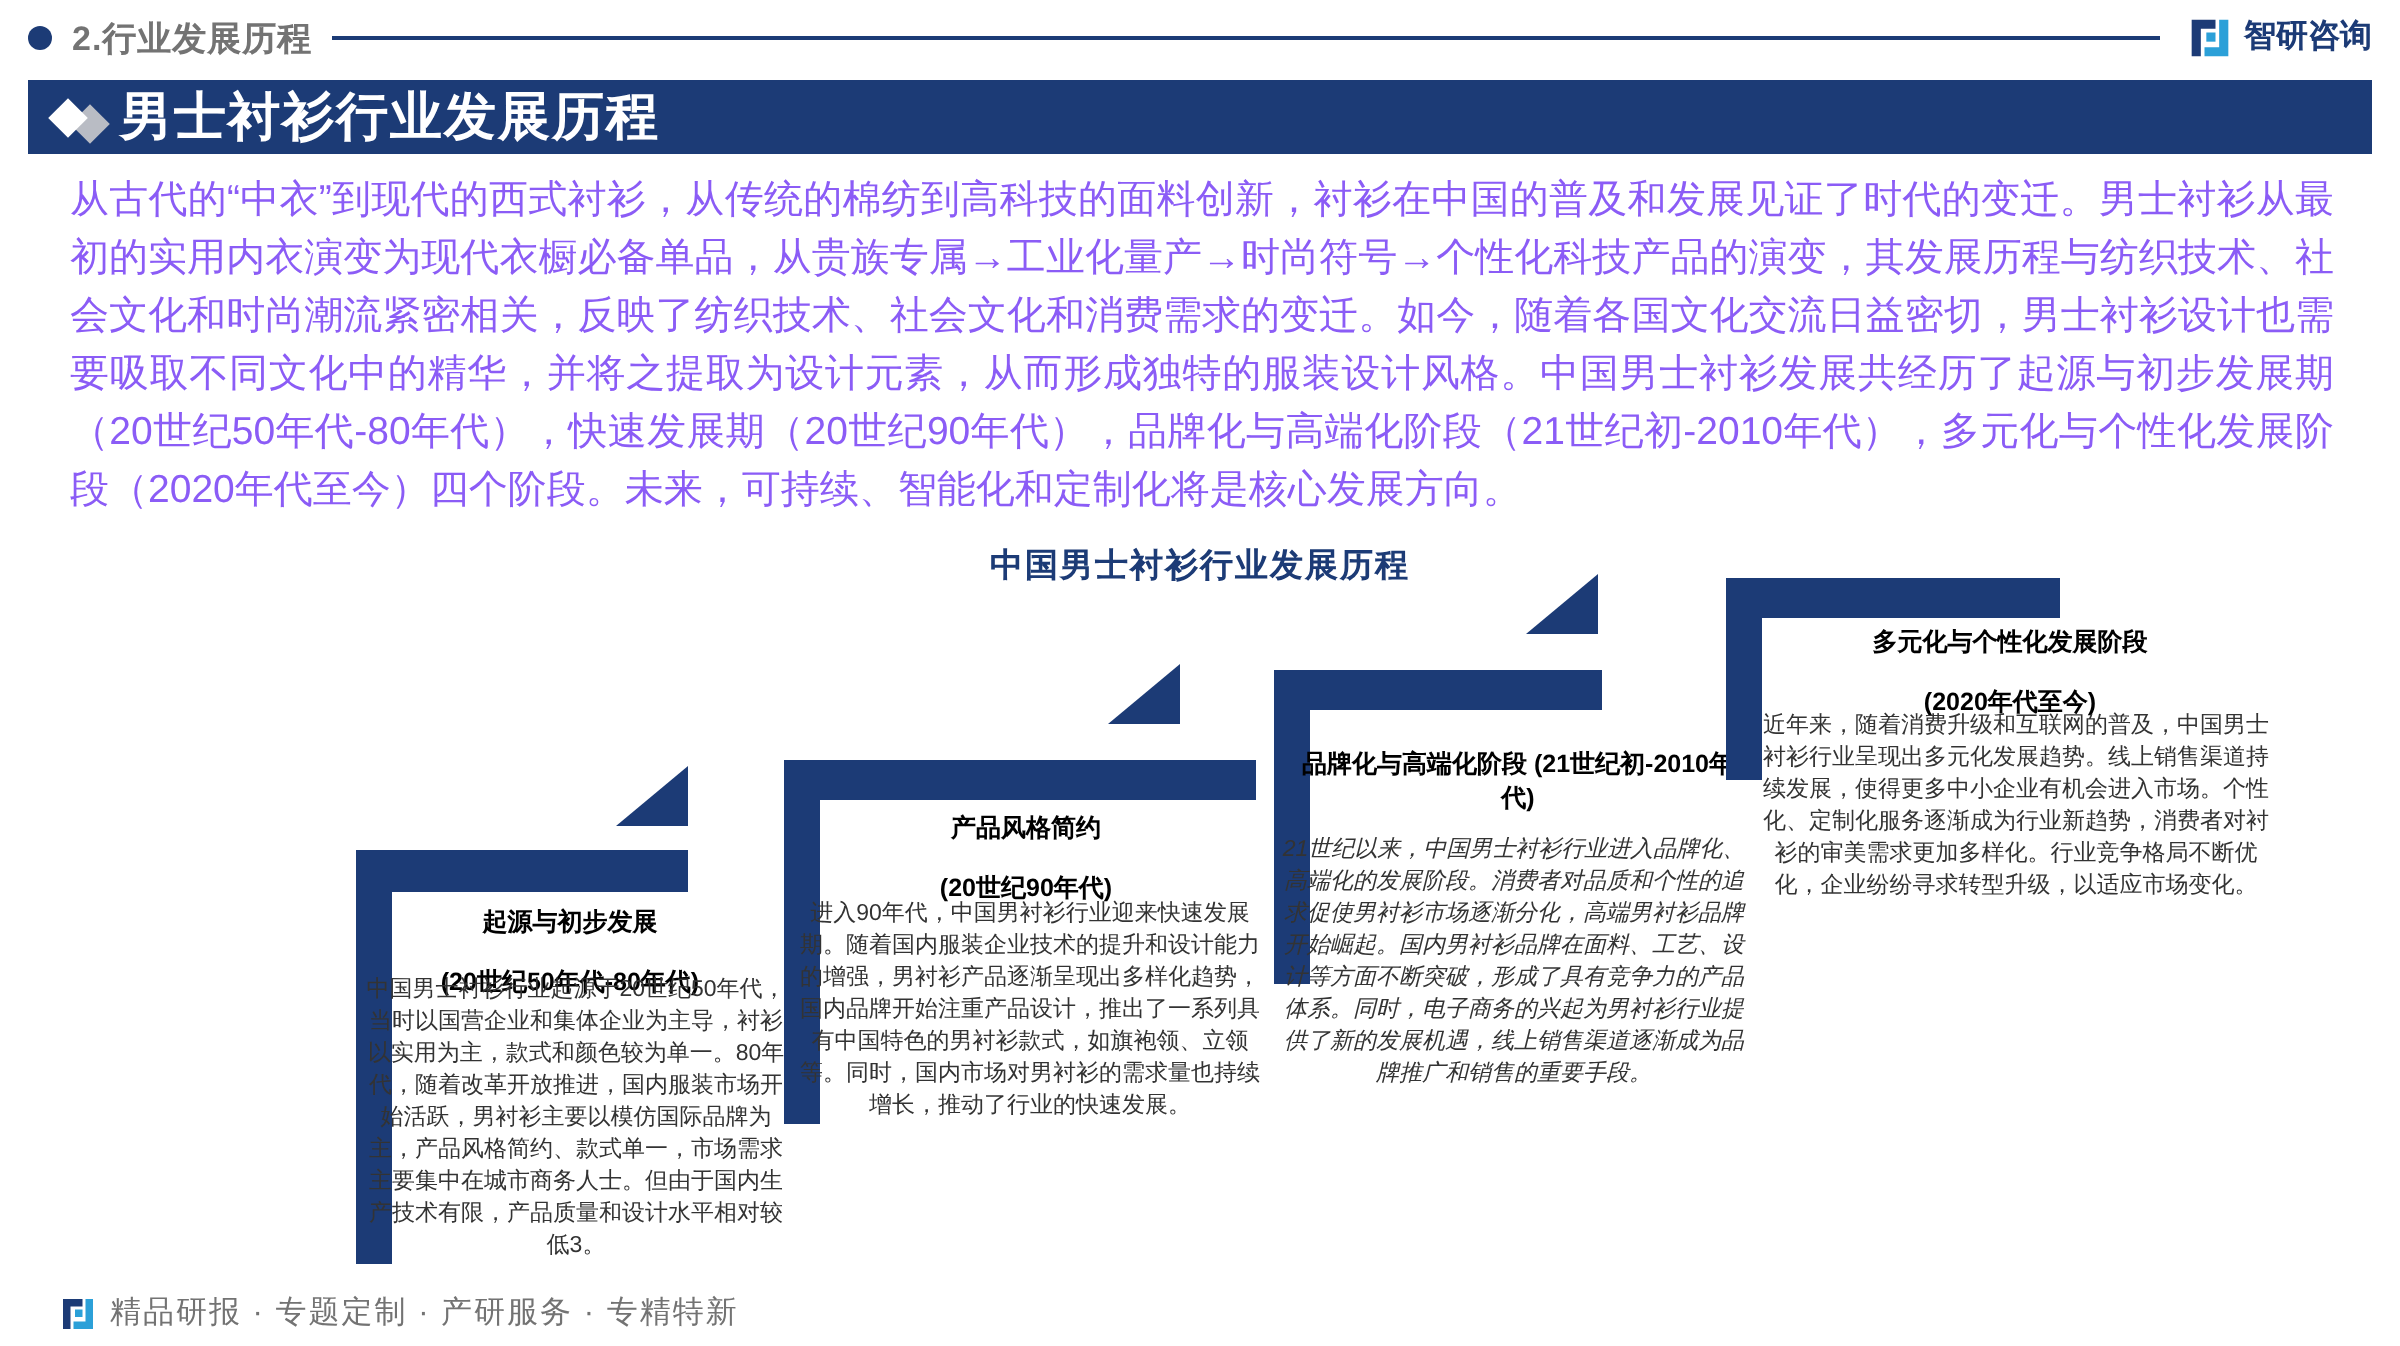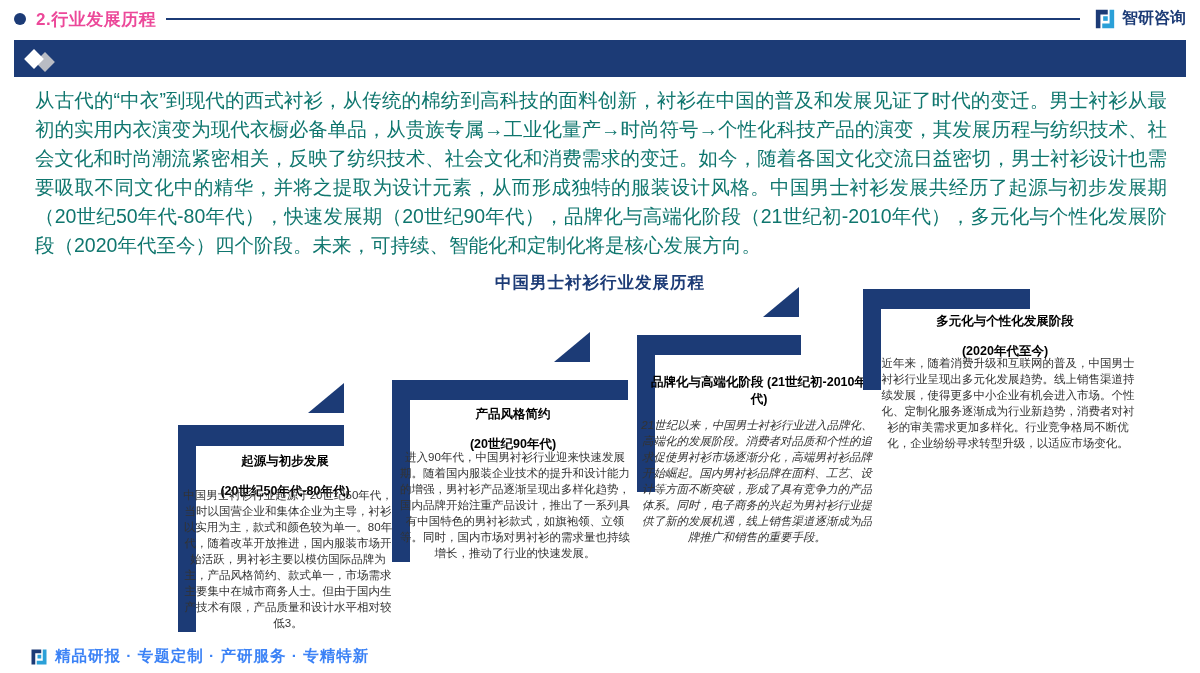--- a/index.html
+++ b/index.html
@@ -4,39 +4,39 @@
 <style>
   * { margin: 0; padding: 0; box-sizing: border-box; }
   html, body { width: 1200px; height: 673px; background: #ffffff; overflow: hidden; }
   body { font-family: "Liberation Sans", "DejaVu Sans", sans-serif; position: relative; }
   .page { position: absolute; inset: 0; width: 1200px; height: 673px; }
 
   
   .header { position: absolute; top: 5px; left: 14px; right: 14px; height: 28px;
             display: flex; align-items: center; }
   .bullet { width: 12px; height: 12px; border-radius: 50%; background: #1c3b76; flex: 0 0 auto; }
-  .section-label { color: #ec4899; font-weight: bold; font-size: 17px; margin-left: 10px;
+  .section-label { color: #737373; font-weight: bold; font-size: 17px; margin-left: 10px;
                    letter-spacing: 0.5px; white-space: nowrap; }
   .header-rule { flex: 1 1 auto; height: 2px; background: #1c3b76; margin: 0 14px 0 10px; }
   .brand { display: flex; align-items: flex-start; gap: 6px; }
   .brand-name { color: #1c3b76; font-weight: bold; font-size: 16px; white-space: nowrap; }
   .logo-svg { width: 22px; height: 22px; display: block; }
 
   
   .banner { position: absolute; top: 40px; left: 14px; right: 14px; height: 37px;
             background: #1c3b76; display: flex; align-items: center; padding-left: 10px; }
   .diamonds { position: relative; width: 36px; height: 26px; flex: 0 0 auto; }
   .diamond { position: absolute; width: 14px; height: 14px; }
   .diamond.white { background: #ffffff; top: 6px; left: 3px; transform: rotate(45deg); z-index: 2; }
   .diamond.gray  { background: #b9bcc4; top: 9px; left: 14px; transform: rotate(45deg); z-index: 1; }
   .banner-title { color: #ffffff; font-weight: bold; font-size: 26px; letter-spacing: 1px; }
 
   
   .intro { position: absolute; top: 86px; left: 35px; width: 1132px;
-           font-size: 19.5px; line-height: 29px; color: #0f766e; text-align: justify; }
+           font-size: 19.5px; line-height: 29px; color: #8b5cf6; text-align: justify; }
 
   
   .diagram { position: absolute; top: 270px; left: 0; width: 1200px; height: 375px; }
   .diagram-title { position: absolute; top: 2px; left: 0; right: 0; text-align: center;
                    color: #1c3b76; font-weight: bold; font-size: 16.5px; letter-spacing: 1px; }
 
   .bar-h, .bar-v { position: absolute; background: #1c3b76; }
   .tri { position: absolute; width: 0; height: 0;
          border-bottom: 30px solid #1c3b76; border-left: 36px solid transparent; }
 
@@ -66,21 +66,21 @@
   .s3-title { left: 646px; top: 104px; width: 226px; }
   .s3-body  { left: 641px; top: 147px; width: 232px; font-style: italic; }
   
   .s4-bar-h { left: 863px; top: 19px; width: 167px; height: 20px; }
   .s4-bar-v { left: 863px; top: 19px; width: 18px; height: 101px; }
   .s4-title { left: 880px; top: 43px; width: 250px; }
   .s4-body  { left: 876px; top: 85px; width: 264px; }
 
   
   .footer { position: absolute; left: 30px; bottom: 6px; display: flex; align-items: center; gap: 7px; }
-  .footer-text { color: #3b82f6; font-size: 15.5px; font-weight: bold; letter-spacing: 1px; }
+  .footer-text { color: #737373; font-size: 15.5px; font-weight: normal; letter-spacing: 1px; }
   .footer .logo-svg { width: 18px; height: 18px; }
 </style>
 </head>
 <body>
 
 <div class="page">
 
   <div class="header">
     <span class="bullet"></span>
     <span class="section-label">2.行业发展历程</span>
@@ -93,20 +93,21 @@
       </svg>
       <span class="brand-name">智研咨询</span>
     </span>
   </div>
 
   <div class="banner">
     <span class="diamonds">
       <span class="diamond gray"></span>
       <span class="diamond white"></span>
     </span>
+    <span class="banner-title">男士衬衫行业发展历程</span>
   </div>
 
   <div class="intro">从古代的“中衣”到现代的西式衬衫，从传统的棉纺到高科技的面料创新，衬衫在中国的普及和发展见证了时代的变迁。男士衬衫从最初的实用内衣演变为现代衣橱必备单品，从贵族专属→工业化量产→时尚符号→个性化科技产品的演变，其发展历程与纺织技术、社会文化和时尚潮流紧密相关，反映了纺织技术、社会文化和消费需求的变迁。如今，随着各国文化交流日益密切，男士衬衫设计也需要吸取不同文化中的精华，并将之提取为设计元素，从而形成独特的服装设计风格。中国男士衬衫发展共经历了起源与初步发展期（20世纪50年代-80年代），快速发展期（20世纪90年代），品牌化与高端化阶段（21世纪初-2010年代），多元化与个性化发展阶段（2020年代至今）四个阶段。未来，可持续、智能化和定制化将是核心发展方向。</div>
 
   <div class="diagram">
     <div class="diagram-title">中国男士衬衫行业发展历程</div>
 
     <div class="bar-h s1-bar-h"></div>
     <div class="bar-v s1-bar-v"></div>
     <div class="tri s1-tri"></div>

